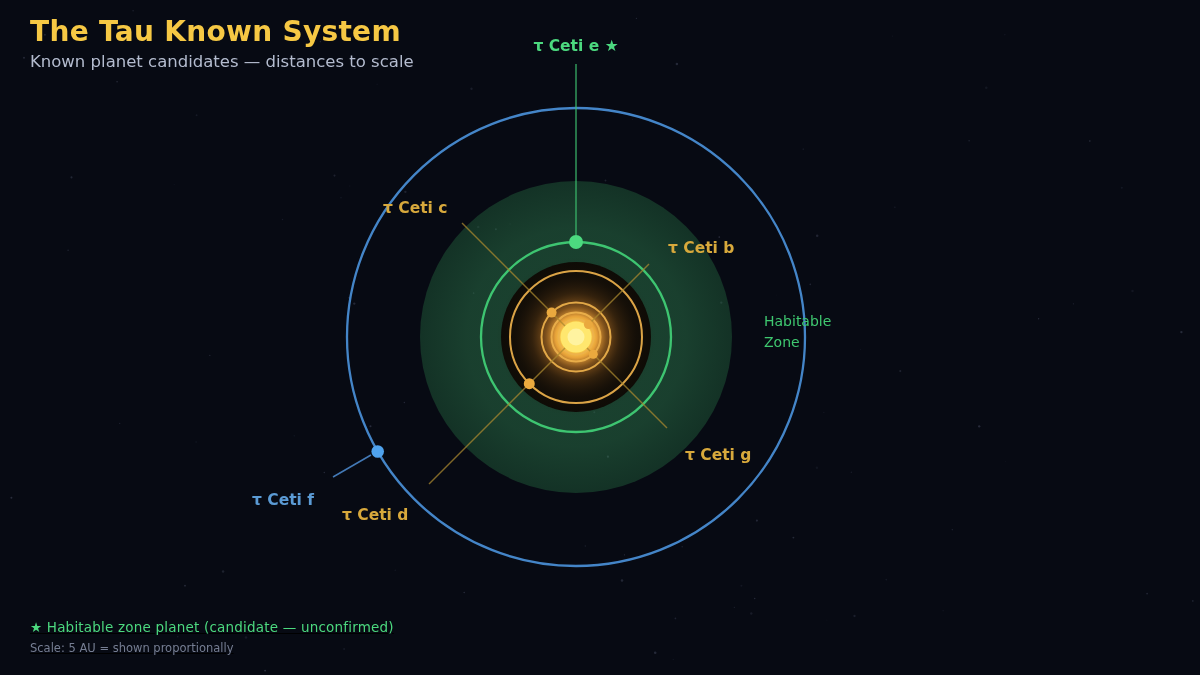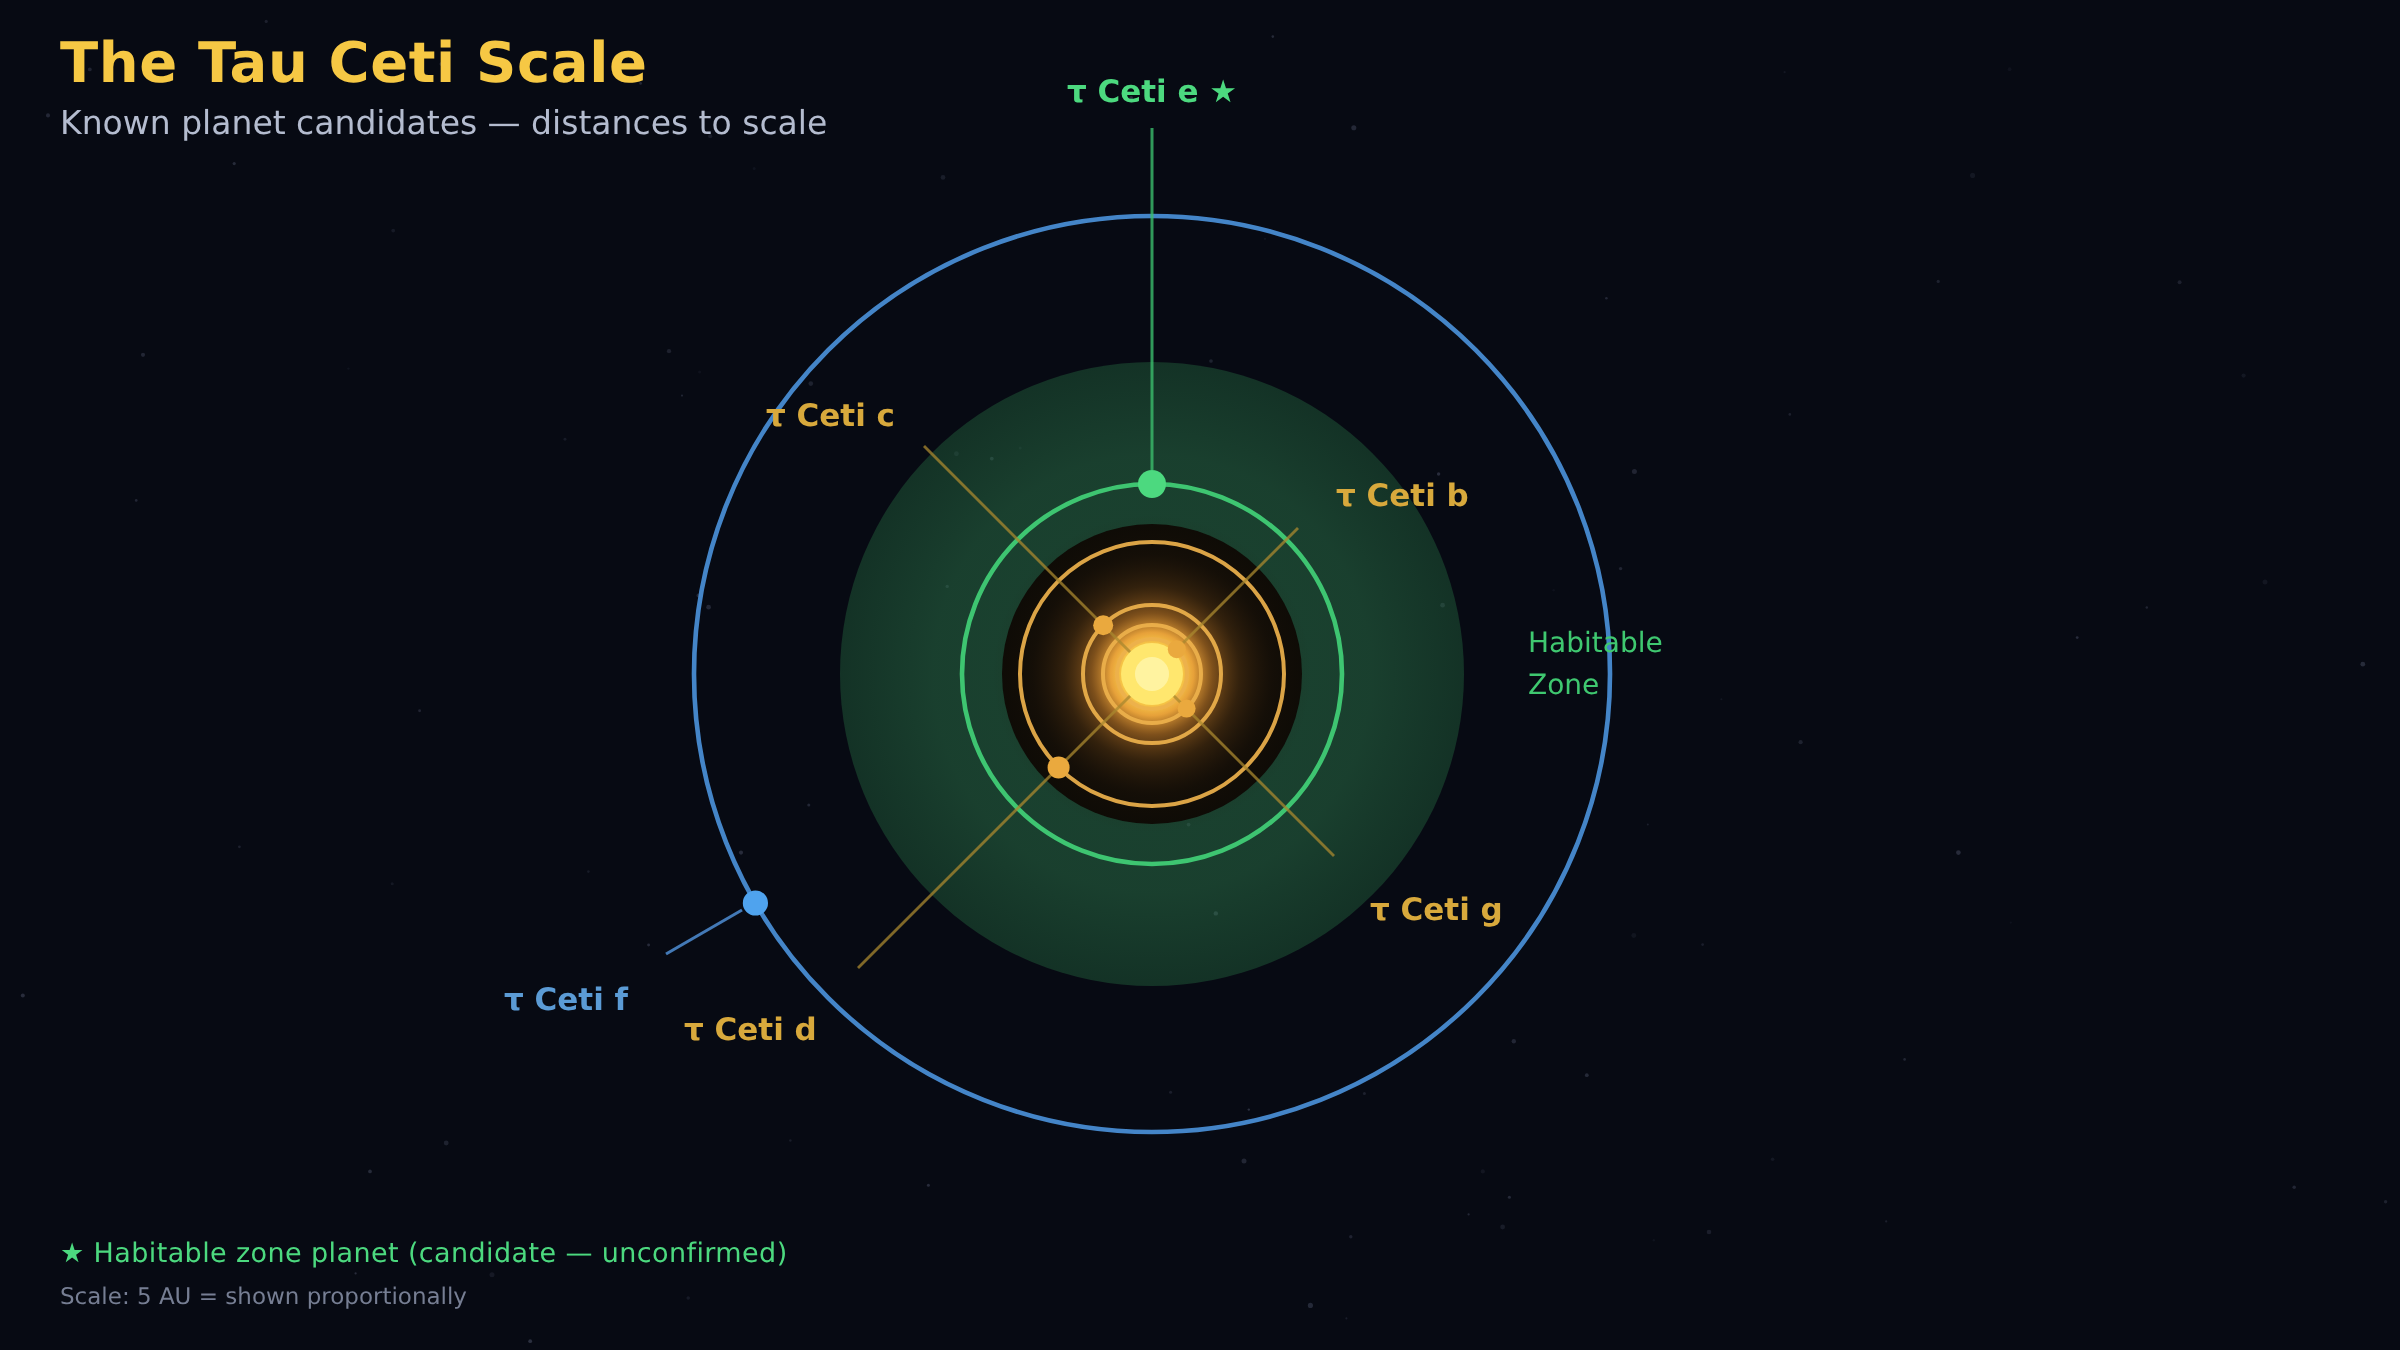--- a/index.html
+++ b/index.html
@@ -31,21 +31,21 @@
   }
   .subtitle {
     margin-top: 4px;
     font-size: 16.5px;
     font-weight: normal;
     color: #b4bccf;
     text-align: right;
   }
   .legend {
     position: absolute;
-    left: 30px; top: 619px;
+    left: 30px; top: 619px; text-decoration: underline;
   }
   .legend-habitable {
     font-size: 13.5px;
     color: #4cd97f;
     letter-spacing: 0.2px;
   }
   .legend-scale {
     margin-top: 6px;
     font-size: 11.5px;
     color: #767e93;
@@ -195,21 +195,21 @@
       <text x="685" y="460" fill="#d8a93c" font-size="15.5" font-weight="bold" font-family="&quot;DejaVu Sans&quot;, sans-serif" text-anchor="start">τ Ceti g</text>
       <text x="383" y="213" fill="#d8a93c" font-size="15.5" font-weight="bold" font-family="&quot;DejaVu Sans&quot;, sans-serif" text-anchor="start">τ Ceti c</text>
       <text x="342" y="520" fill="#d8a93c" font-size="15.5" font-weight="bold" font-family="&quot;DejaVu Sans&quot;, sans-serif" text-anchor="start">τ Ceti d</text>
       <text x="576" y="51" fill="#4cd97f" font-size="15.5" font-weight="bold" font-family="&quot;DejaVu Sans&quot;, sans-serif" text-anchor="middle">τ Ceti e  ★</text>
       <text x="252" y="505" fill="#5b9bd5" font-size="15.5" font-weight="bold" font-family="&quot;DejaVu Sans&quot;, sans-serif" text-anchor="start">τ Ceti f</text>
       <text x="764" y="326" fill="#3fc870" font-size="14" font-family="&quot;DejaVu Sans&quot;, sans-serif">Habitable</text>
       <text x="764" y="347" fill="#3fc870" font-size="14" font-family="&quot;DejaVu Sans&quot;, sans-serif">Zone</text>
     </svg>
 
   <div class="header">
-    <div class="title">The Tau Ceti Scale</div>
+    <div class="title">The Tau Known System</div>
     <div class="subtitle">Known planet candidates — distances to scale</div>
   </div>
 
   <div class="legend">
     <div class="legend-habitable">★  Habitable zone planet (candidate — unconfirmed)</div>
     <div class="legend-scale">Scale: 5 AU = shown proportionally</div>
   </div>
 </div>
 
 </body></html>

